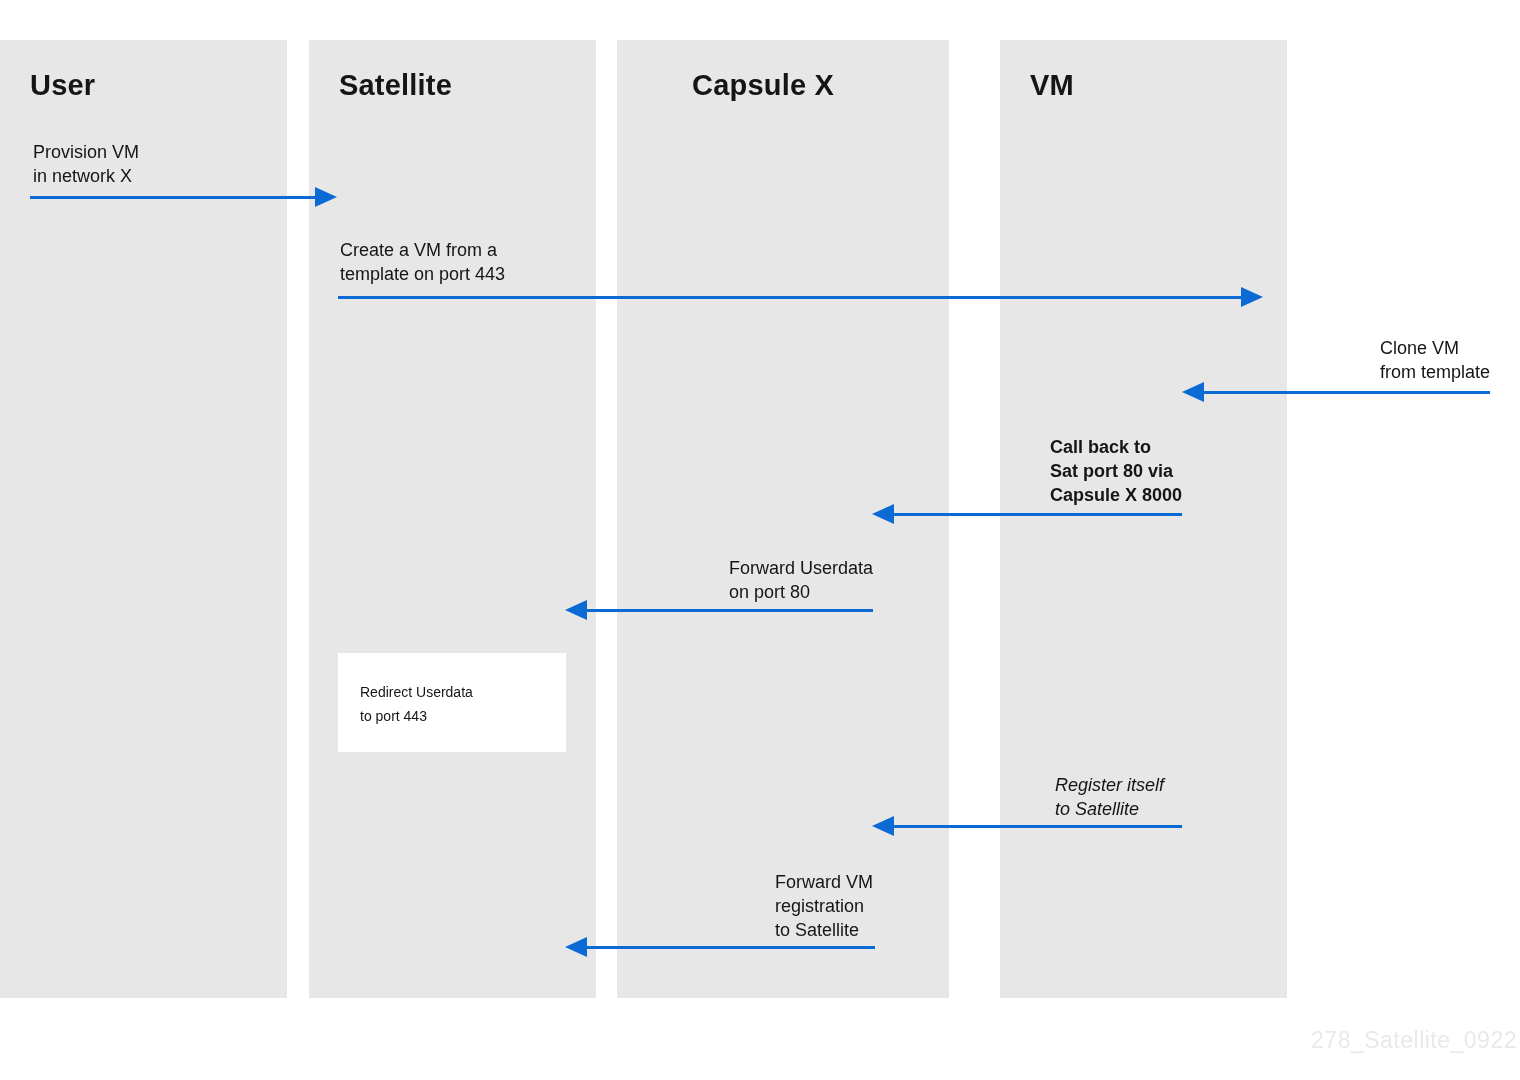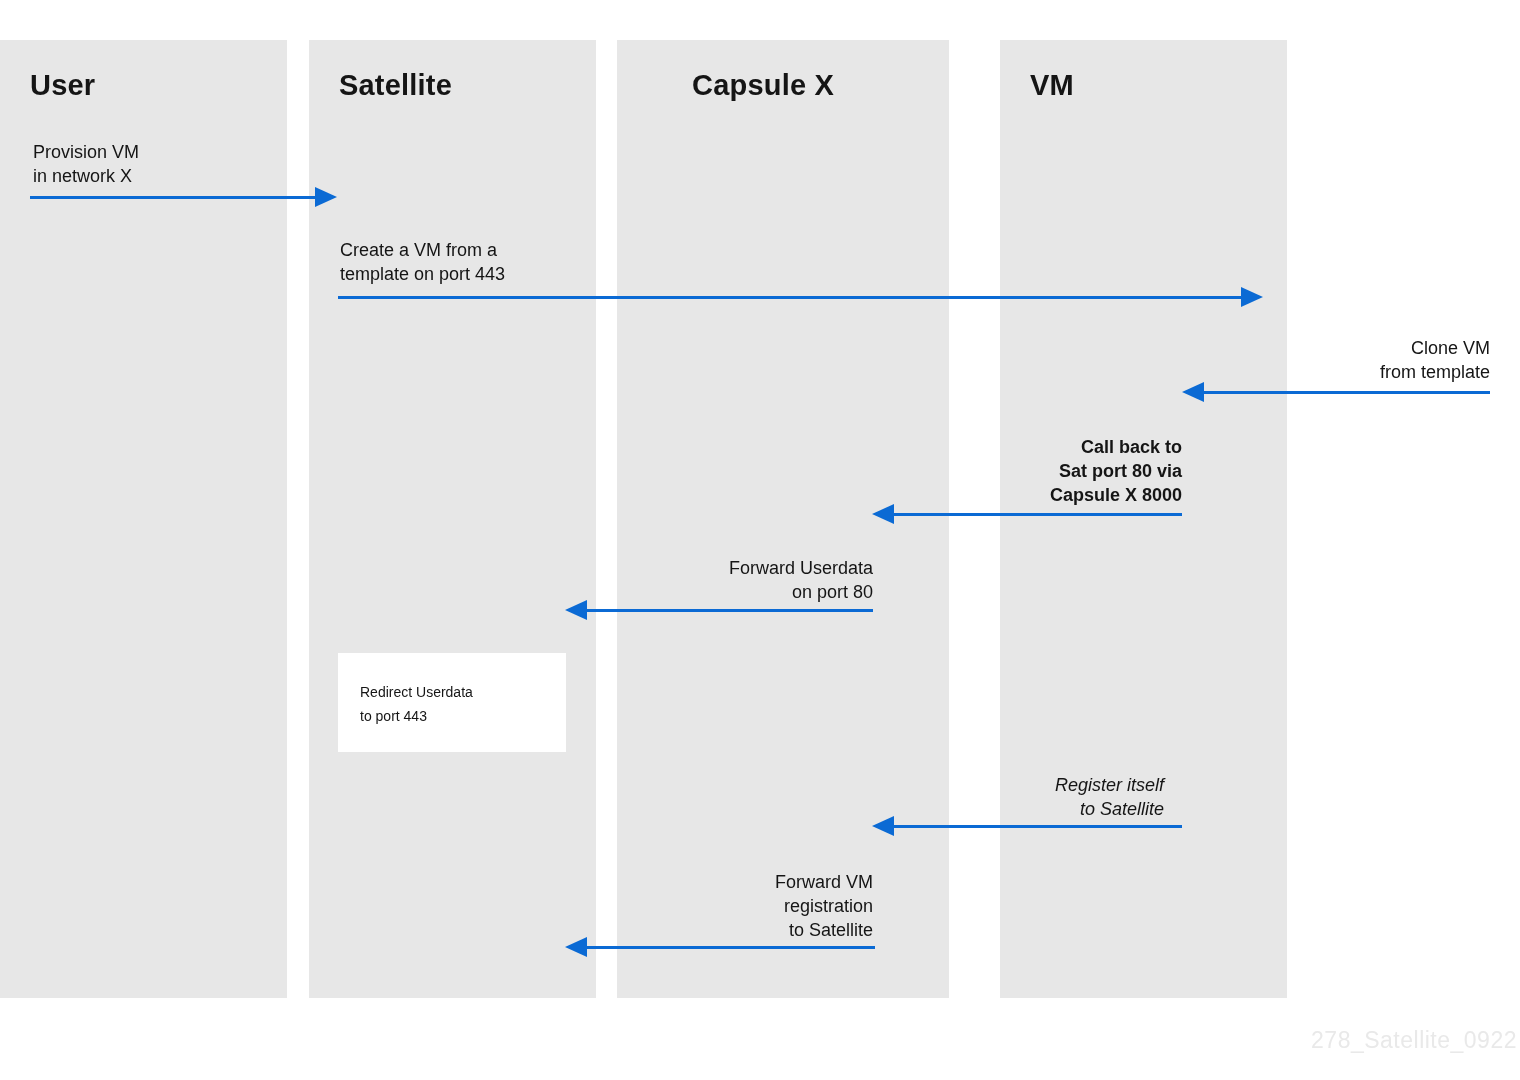--- a/index.html
+++ b/index.html
@@ -34,21 +34,21 @@
     color: #151515;
   }
   
   .msg {
     position: absolute;
     font-size: 18px;
     line-height: 24px;
     white-space: pre-line;
     color: #151515;
   }
-  .msg.right { text-align: right; }
+  .msg.right { }
   .msg-1 { left: 33px;  top: 140px; }
   .msg-2 { left: 340px; top: 238px; }
   .msg-3 { right: 30px;  top: 336px; }
   .msg-4 { right: 338px; top: 435px; font-weight: bold; }
   .msg-5 { right: 647px; top: 556px; }
   .msg-7 { right: 356px; top: 773px; font-style: italic; }
   .msg-8 { right: 647px; top: 870px; }
   
   .self-box {
     position: absolute;

